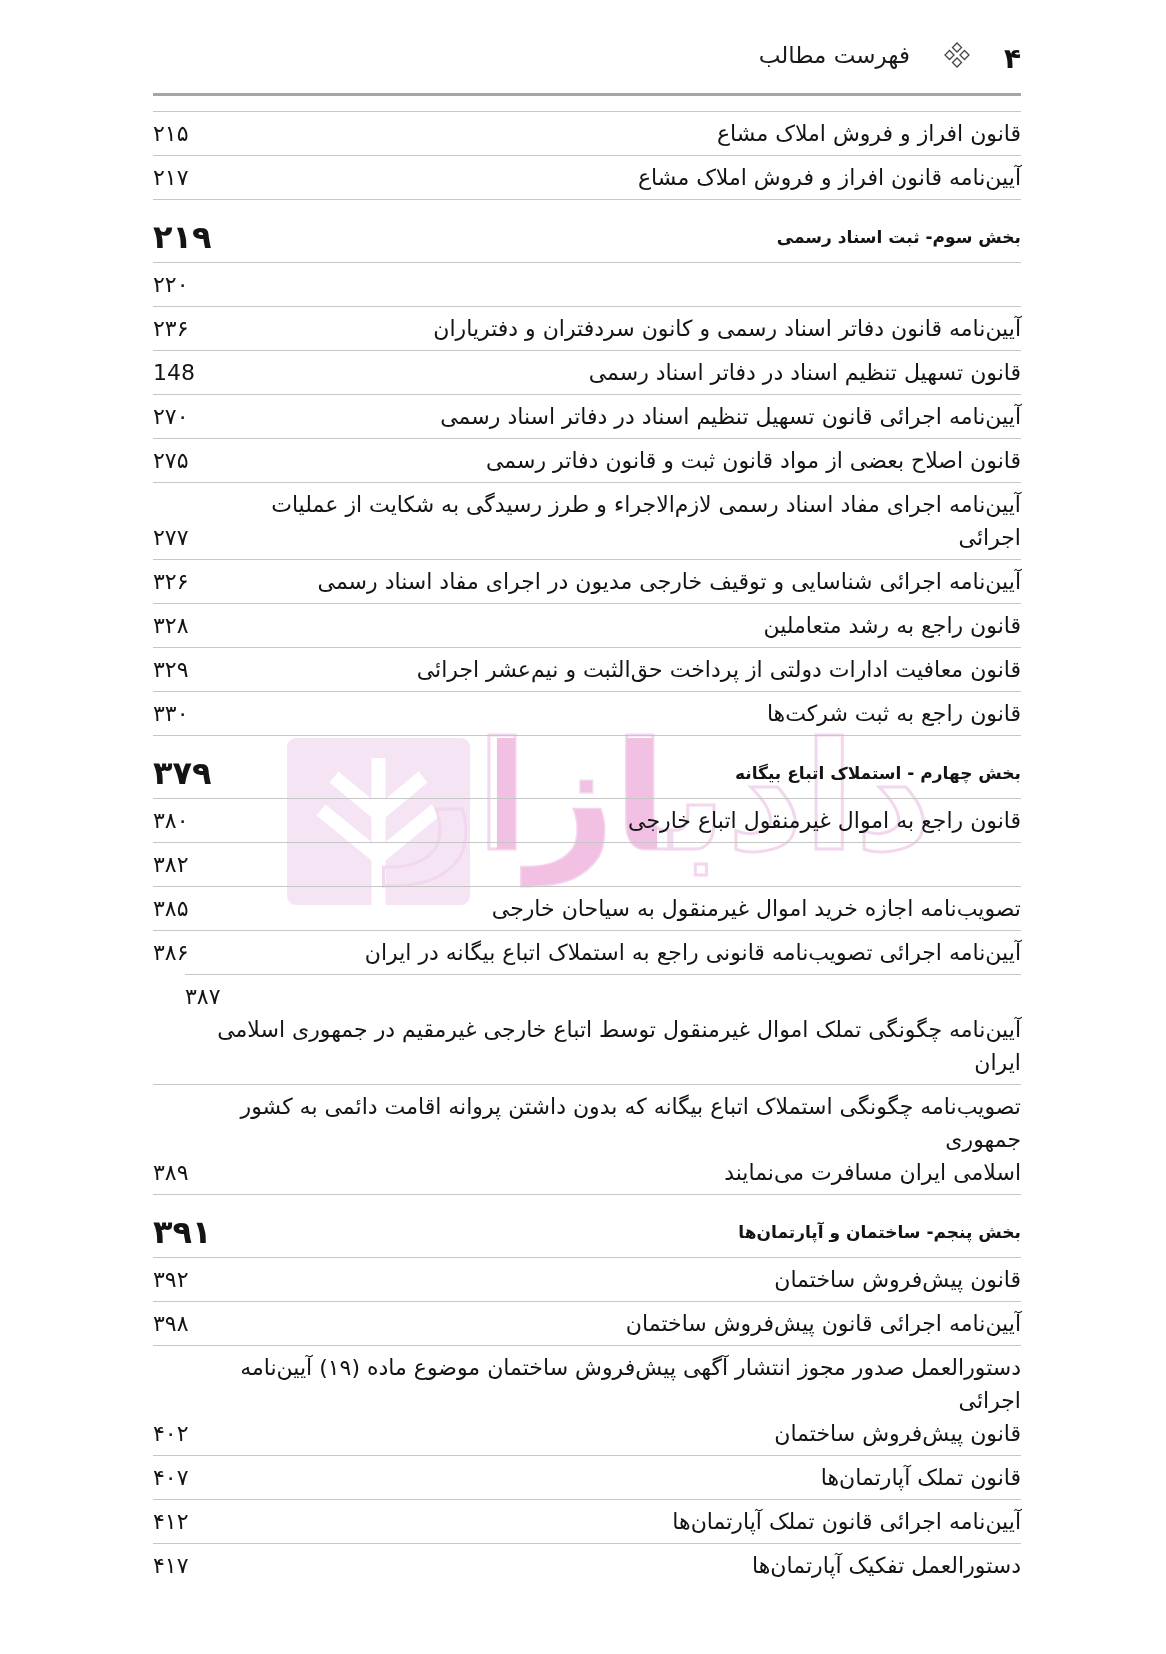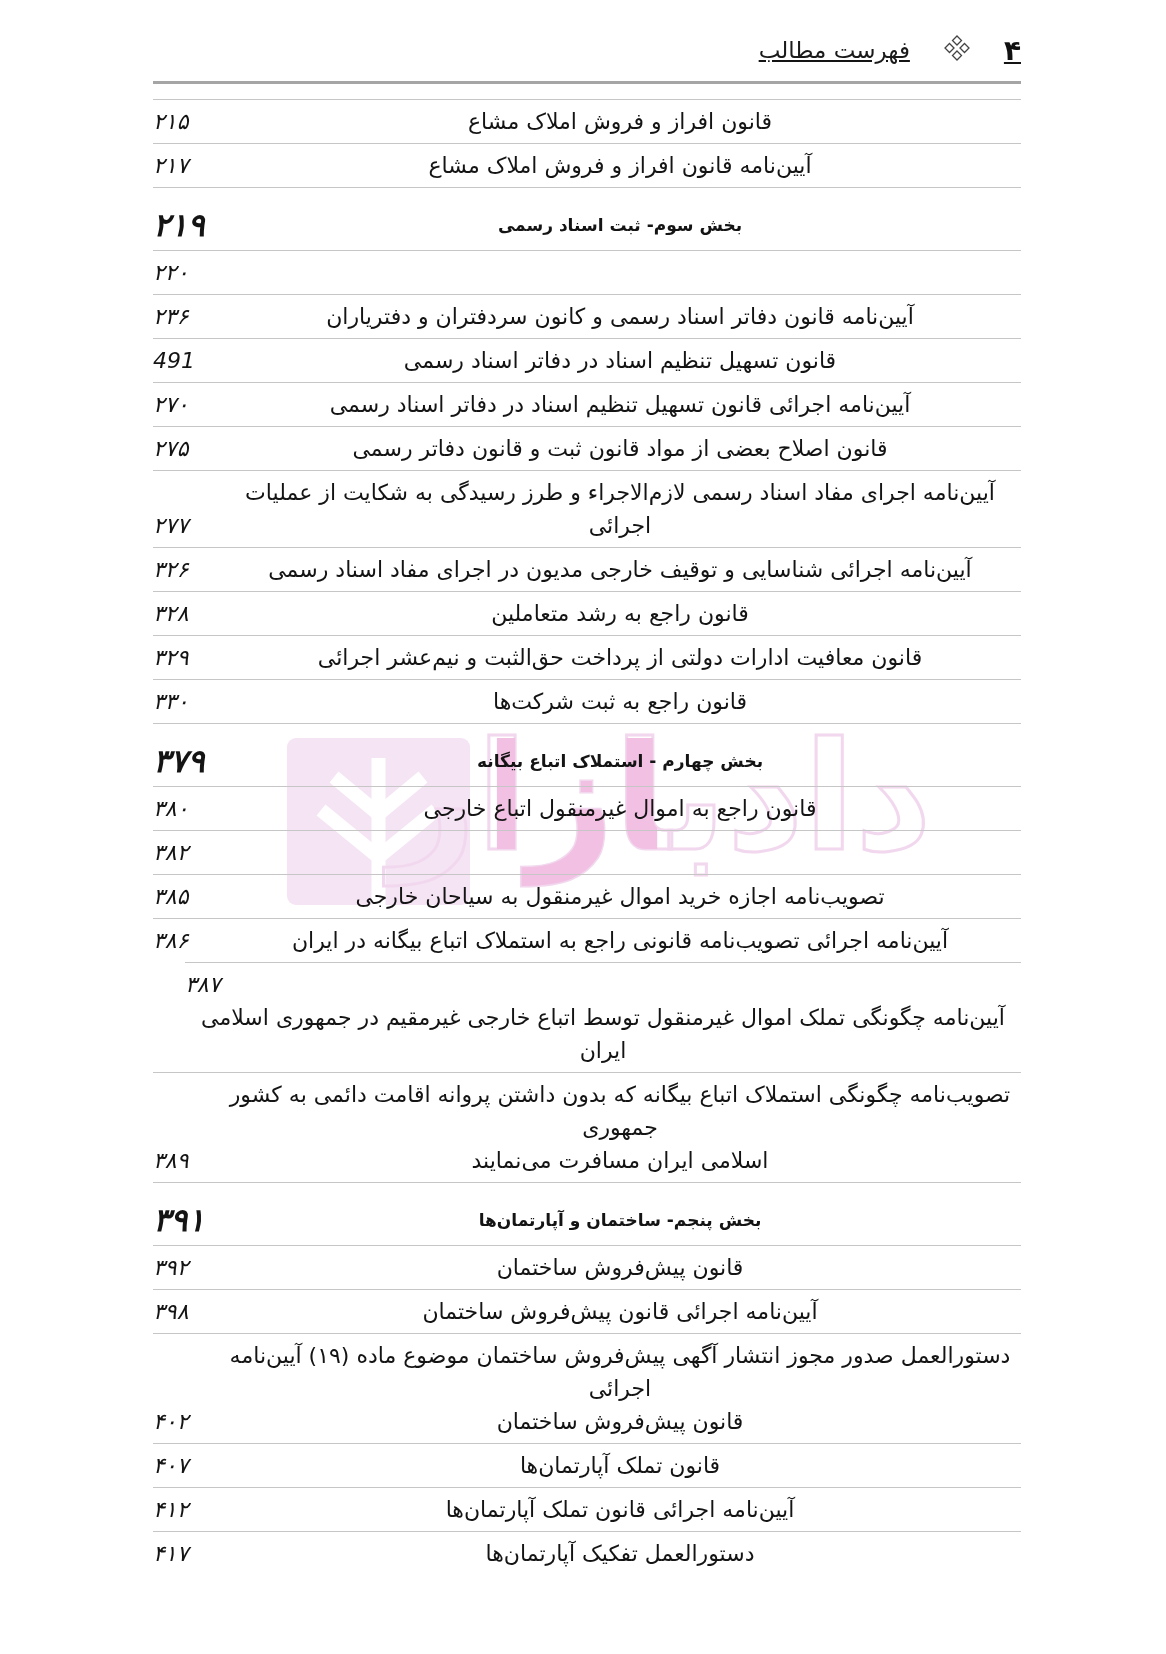--- a/index.html
+++ b/index.html
@@ -49,26 +49,25 @@
   }
   .wm-fill{
     color:#f2c0e2;
     clip-path:inset(22% 60% 0% 5%);
   }
   
   .page-content{
     margin:0 145px 0 153px;
   }
   .page-header{
-    padding-top:30px;
+    padding-top:42px;
     display:flex;
     justify-content:flex-end;
-    align-items:center;
+    align-items:flex-start;
     height:40px;
-    text-decoration:underline;
   }
   .header-title{
     font-size:23px;
     color:#1a1a1a;
     direction:rtl;
   }
   .header-ornament{
     margin:0 34px;
     display:inline-block;
   }
@@ -90,26 +89,25 @@
     align-items:flex-end;
     border-top:1px solid #c6c6c6;
     padding:5px 0;
     box-sizing:border-box;
   }
   .row .page{
     flex:0 0 66px;
     font-size:22px;
     line-height:33px;
     text-align:left;
-    font-style:italic;
   }
   .row .title{
     flex:1;
     direction:rtl;
-    text-align:center;
+    text-align:right;
     font-size:22px;
     line-height:33px;
     white-space:pre-line;
   }
   .row.section{
     padding:19px 0 7px 0;
     font-weight:bold;
   }
   .row.section .title{
     font-size:17px;
@@ -186,21 +184,21 @@
     <span class="title">بخش سوم- ثبت اسناد رسمی</span>
   </div>
       <div class="row">
     <span class="page">۲۲۰</span>
   </div>
       <div class="row">
     <span class="page">۲۳۶</span>
     <span class="title">آیین‌نامه قانون دفاتر اسناد رسمی و کانون سردفتران و دفتریاران</span>
   </div>
       <div class="row">
-    <span class="page">491</span>
+    <span class="page">148</span>
     <span class="title">قانون تسهیل تنظیم اسناد در دفاتر اسناد رسمی</span>
   </div>
       <div class="row">
     <span class="page">۲۷۰</span>
     <span class="title">آیین‌نامه اجرائی قانون تسهیل تنظیم اسناد در دفاتر اسناد رسمی</span>
   </div>
       <div class="row">
     <span class="page">۲۷۵</span>
     <span class="title">قانون اصلاح بعضی از مواد قانون ثبت و قانون دفاتر رسمی</span>
   </div>

